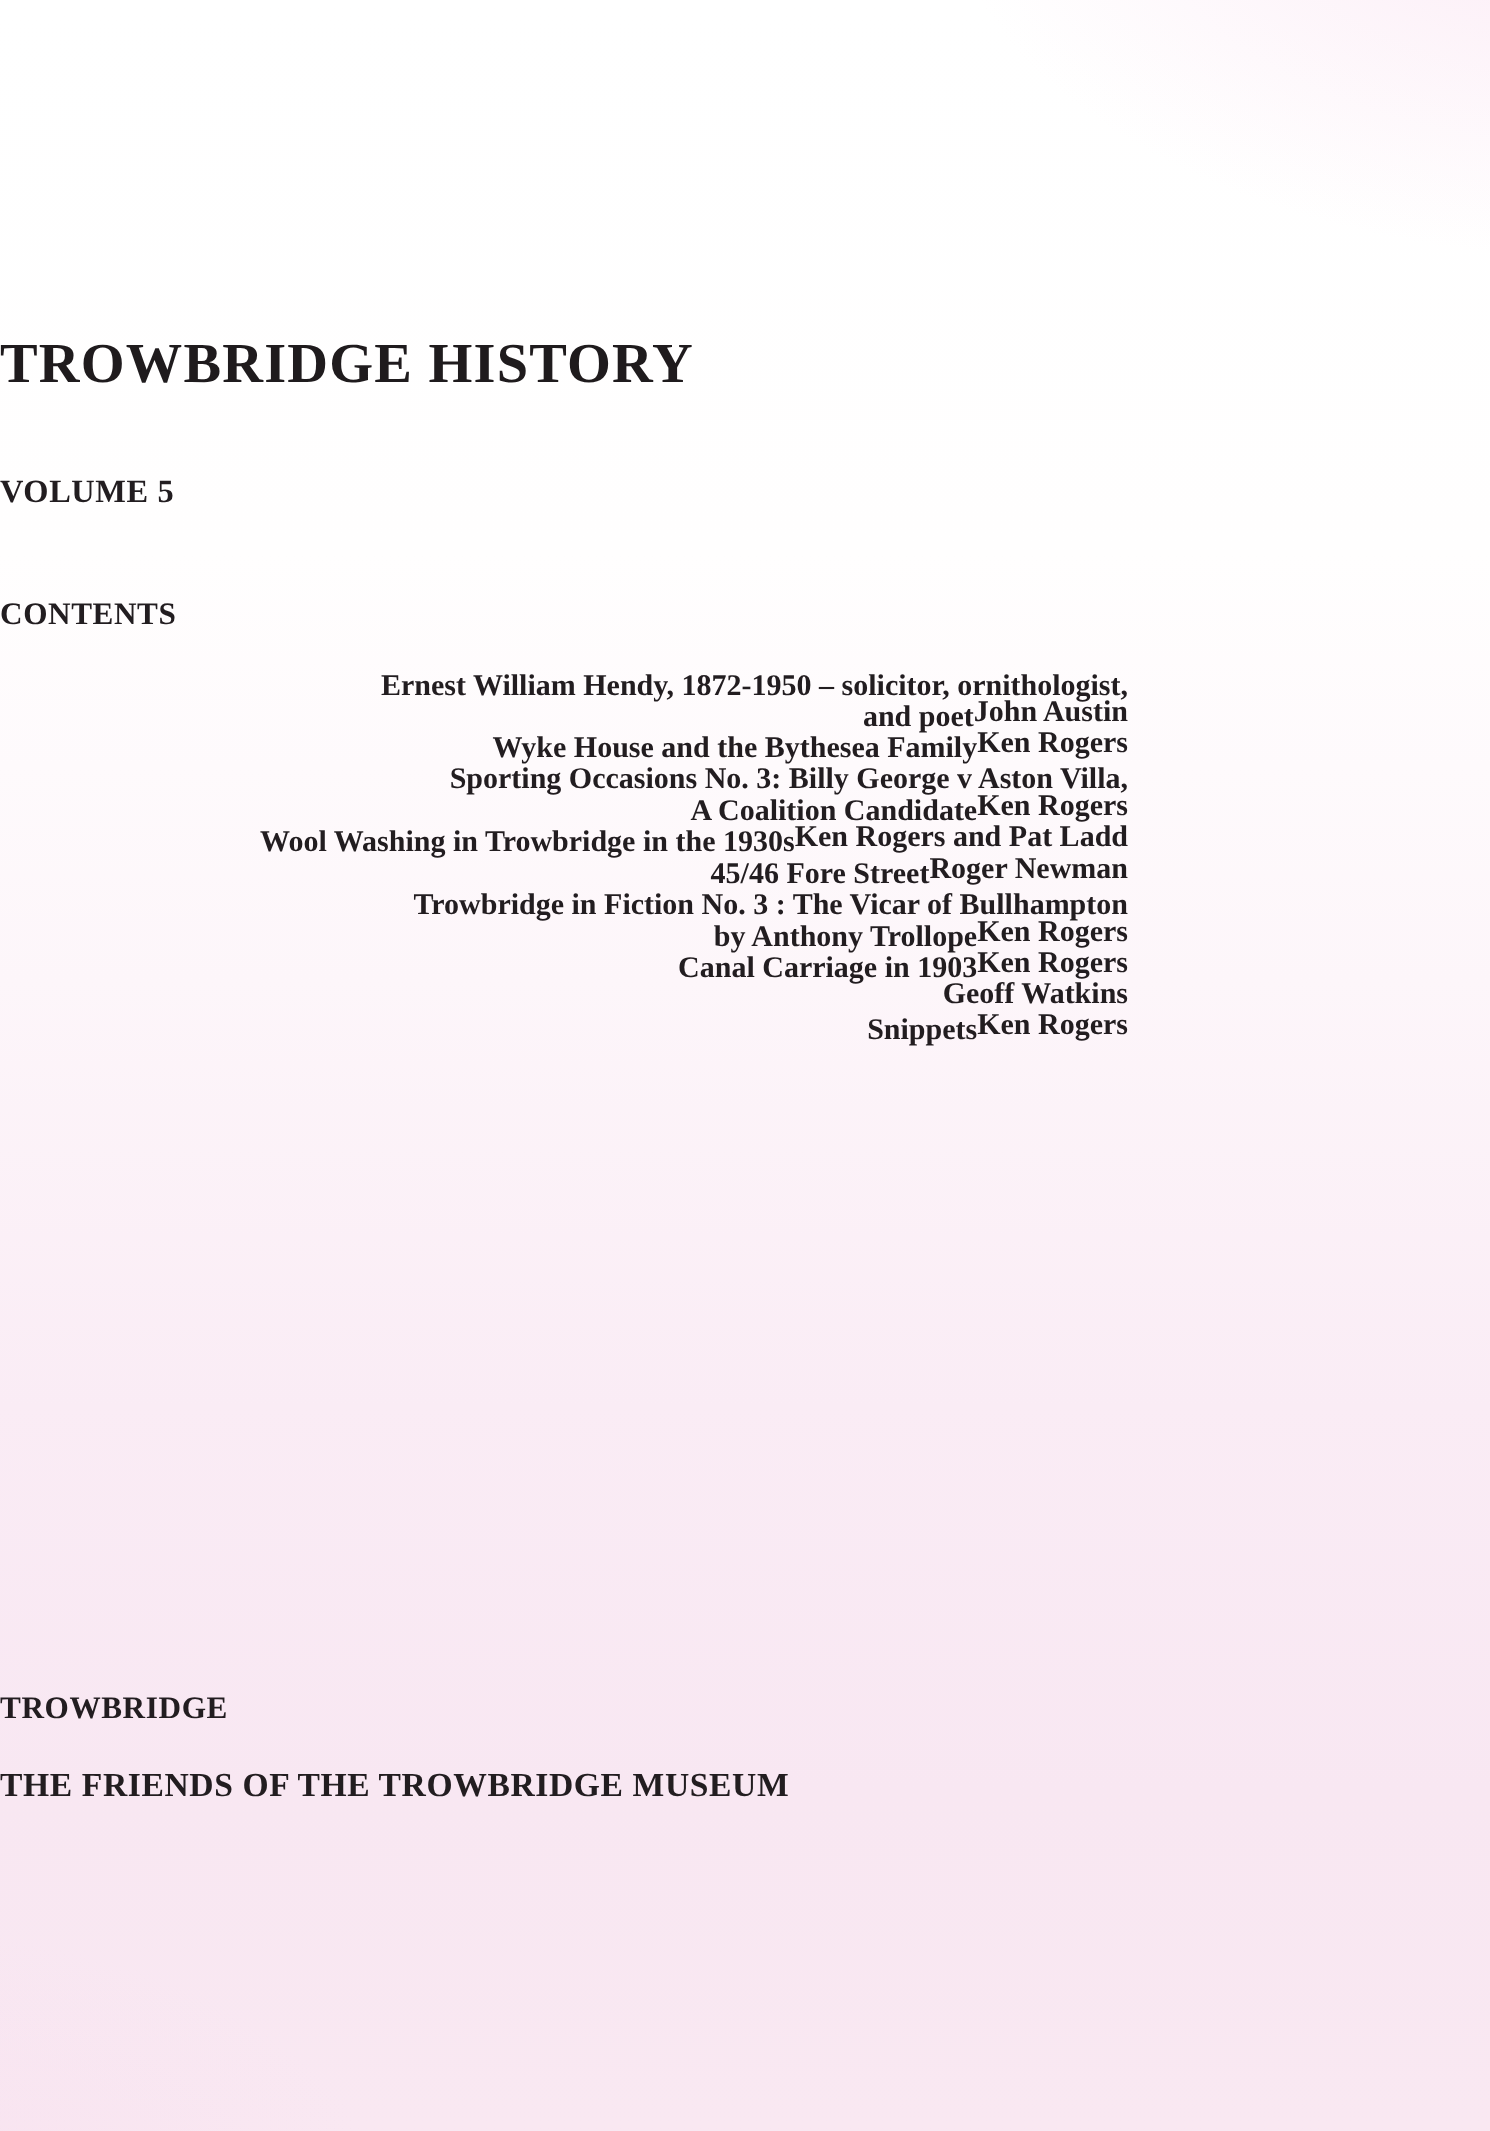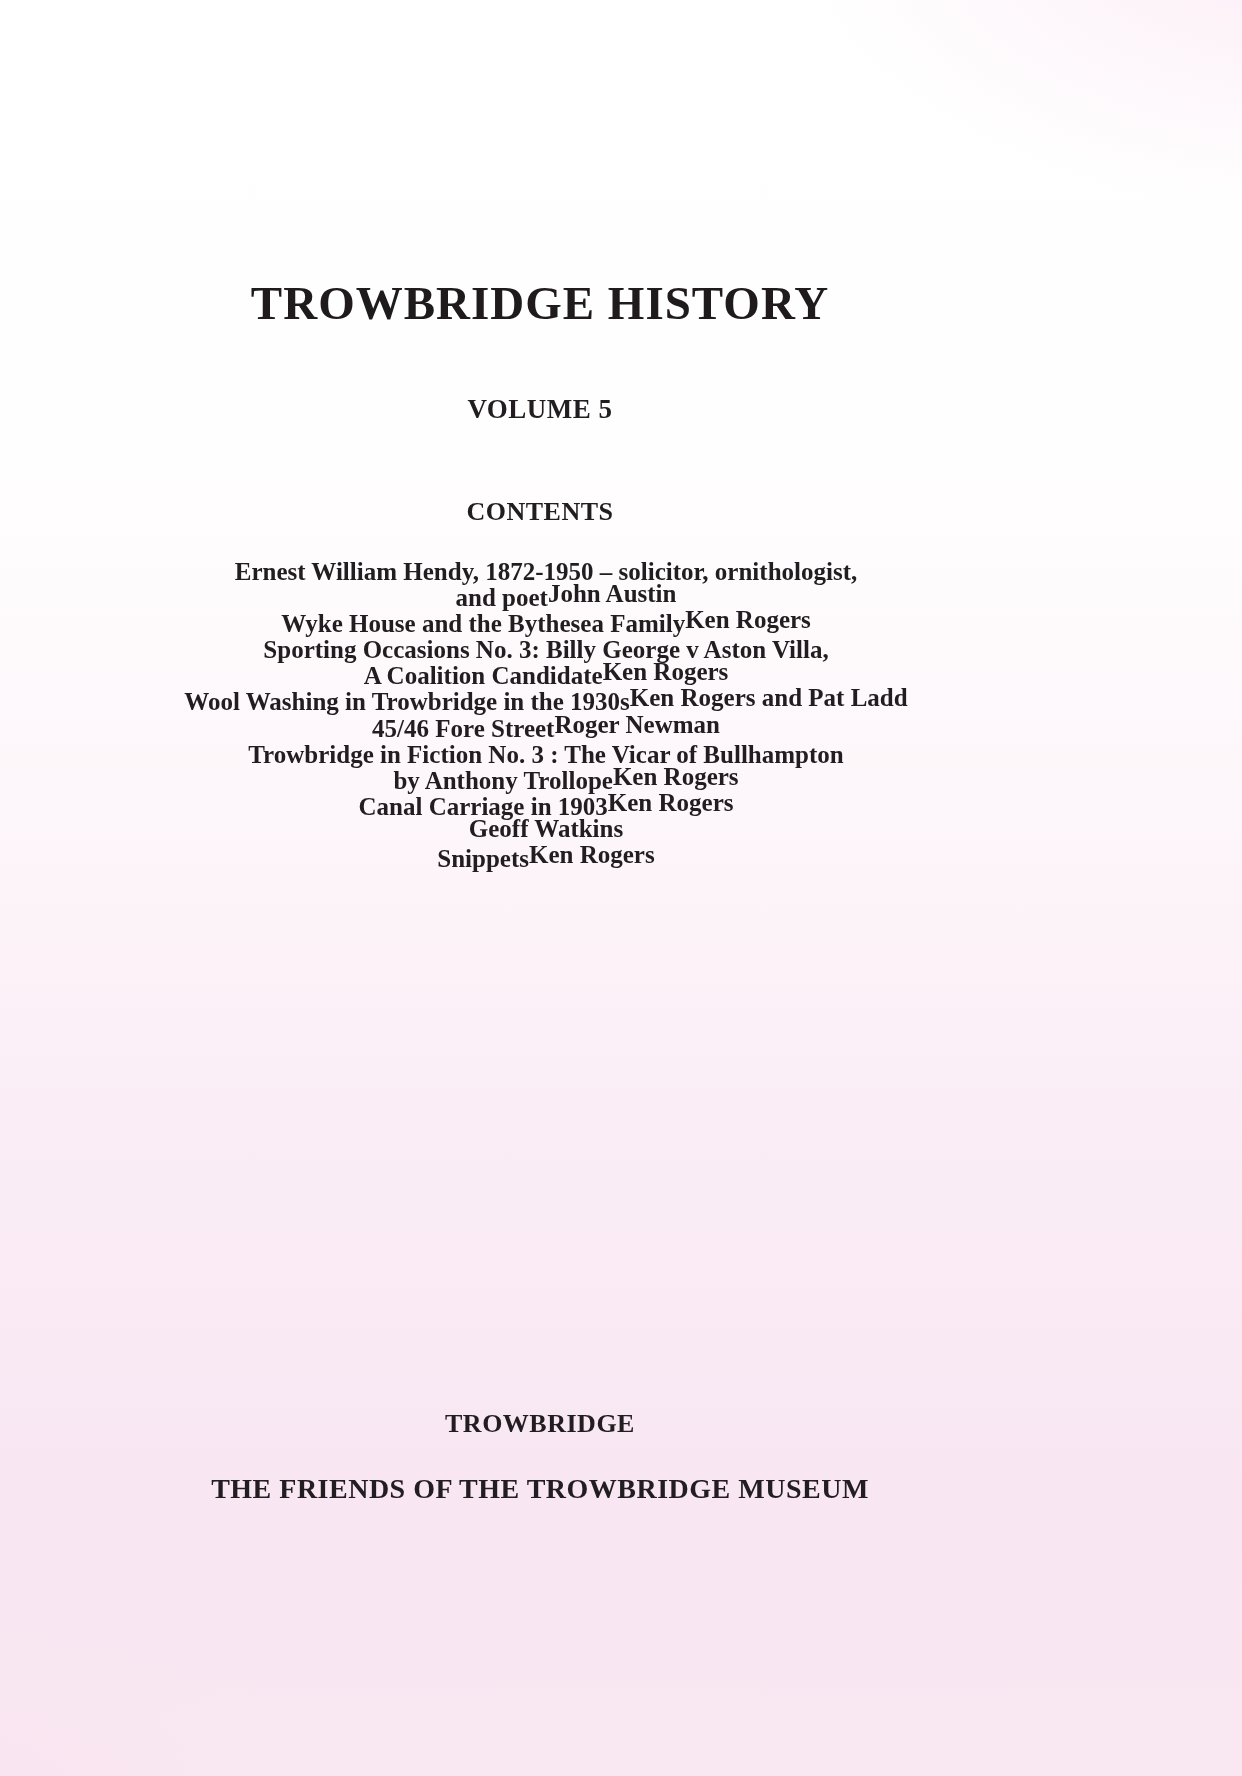--- a/index.html
+++ b/index.html
@@ -20,21 +20,20 @@
       linear-gradient(180deg, #ffffff 0%, #fffefe 26%, #fdf6fa 46%, #faecf5 66%, #f8e7f2 84%, #f9e8f2 100%);
   }
   .page {
     position: absolute;
     inset: 0;
   }
   .center-col {
     position: absolute;
     left: 0;
     width: 1080px;
-    text-align: center;
   }
   .book-title {
     top: 276px;
     font-size: 47px;
     letter-spacing: 1px;
     color: #1f1b1d;
   }
   .volume {
     top: 394px;
     font-size: 27px;
@@ -47,21 +46,21 @@
   }
   .toc {
     position: absolute;
     top: 559px;
     left: 152px;
     width: 788px;
     font-size: 25px;
   }
   .toc-row {
     display: flex;
-    justify-content: center;
+    justify-content: flex-end;
     align-items: baseline;
     height: 26.1px;
     line-height: 26.1px;
     white-space: nowrap;
   }
   .toc-title { flex: 0 1 auto; }
   .toc-author {
     flex: 0 0 auto;
     text-align: right;
     transform: translateY(-4px);

